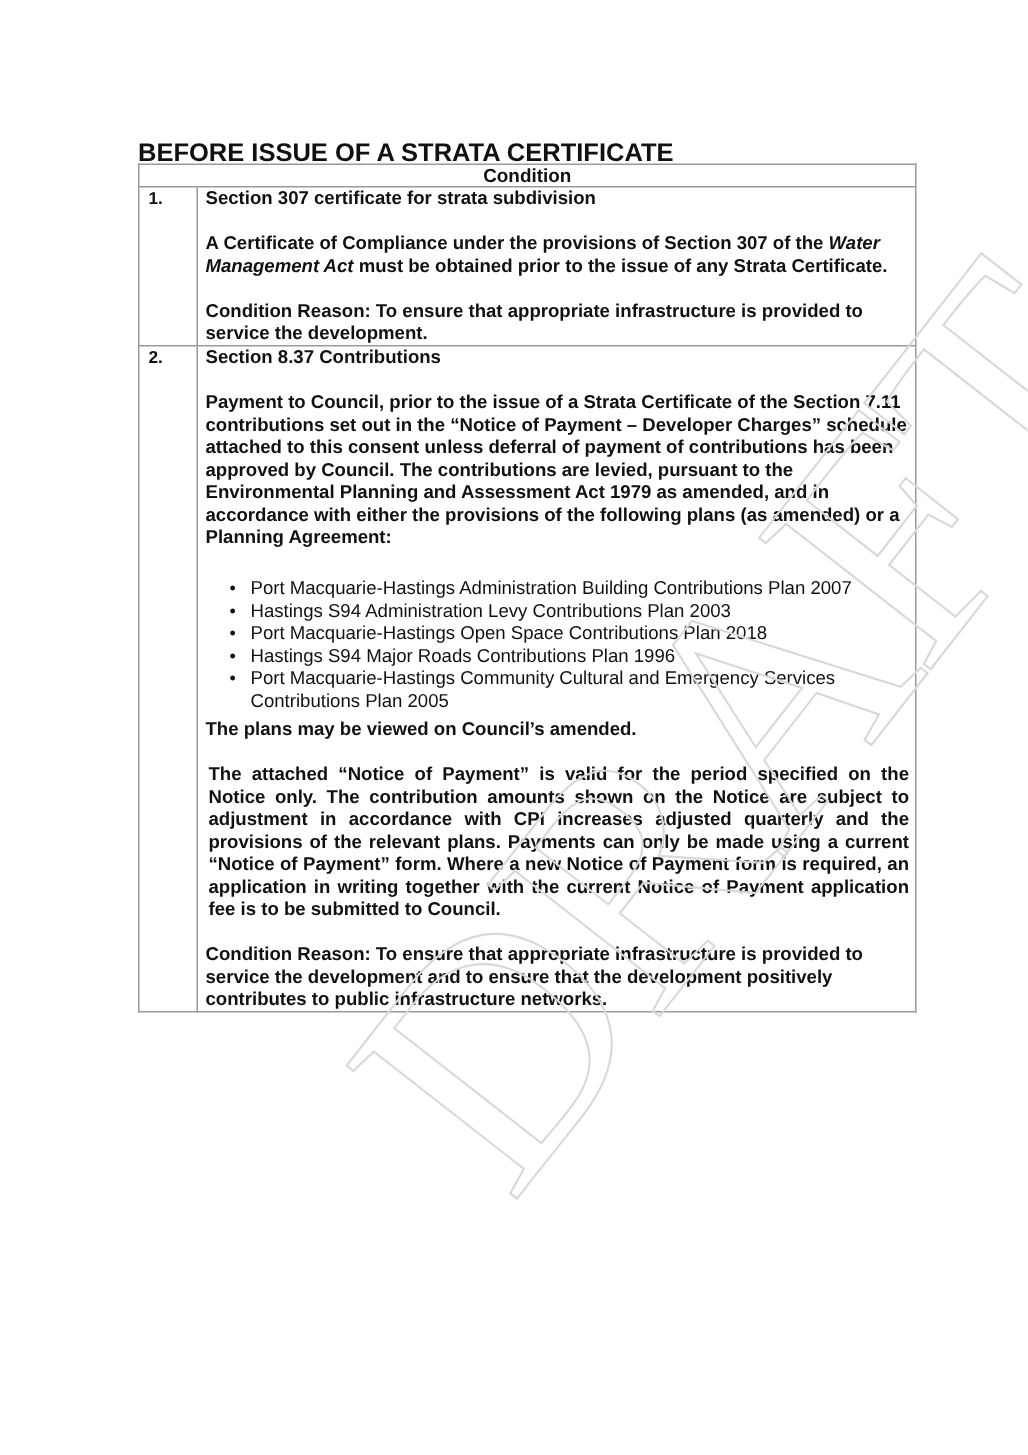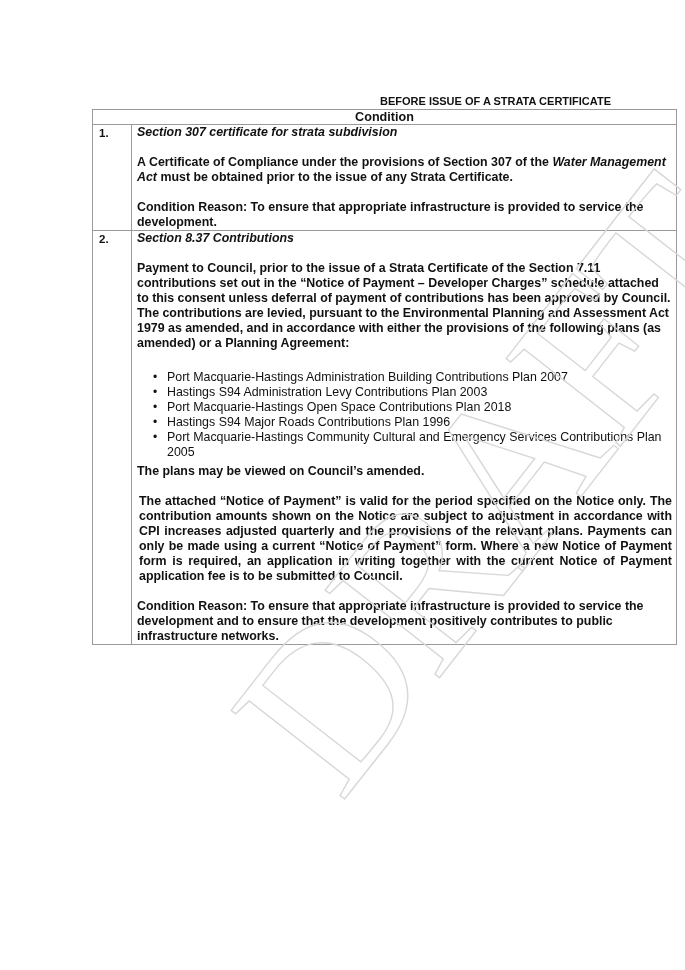--- a/index.html
+++ b/index.html
@@ -1,26 +1,26 @@
 <!DOCTYPE html>
 <html><head>
 <meta charset="utf-8">
 <style>
   html, body { margin: 0; padding: 0; background: #ffffff; }
   body { width: 685px; height: 970px; position: relative; overflow: hidden;
          font-family: "Liberation Sans", sans-serif; color: #111; }
-  .page-title { position: absolute; left: 92px; width: 519px; top: 94px; text-align: right;
-                font-weight: bold; font-size: 11px; line-height: 15px; }
-  table.cond { position: absolute; left: 92px; top: 109px; width: 585px;
+  .page-title { position: absolute; left: 92px; width: 519px; top: 94px; text-align: left;
+                font-weight: bold; font-size: 17px; line-height: 15px; }
+  table.cond { position: absolute; left: 92px; top: 109px; width: 519px;
                border-collapse: collapse; font-size: 12.4px; line-height: 15px; }
   table.cond td, table.cond th { border: 1px solid #9a9a9a; vertical-align: top; padding: 0; }
   table.cond th { font-weight: bold; text-align: center; height: 14px; font-size: 12.6px; line-height: 14px; }
   td.num { width: 32px; font-weight: bold; padding: 1px 0 0 6px !important; font-size: 11.5px; }
   td.body { padding: 0 4px 0 5px !important; }
-  .heading { font-weight: bold; margin: 0; font-style: italic; }
+  .heading { font-weight: bold; margin: 0; }
   p { margin: 0; font-weight: bold; }
   .gap { height: 15px; }
   .justify { text-align: justify; padding-left: 2px; }
   ul.plans { margin: 4px; padding: 0 0 0 26px; list-style: none; }
   ul.plans li { position: relative; }
   ul.plans li::before { content: "\2022"; position: absolute; left: -14px; top: 0; font-size: 12px; }
   .watermark { position: absolute; left: 150px; top: 360px; font-family: "Liberation Serif", serif;
                font-size: 220px; color: transparent; -webkit-text-stroke: 1.4px #d8d8d8;
                transform: rotate(-52deg); transform-origin: center; letter-spacing: -6px;
                pointer-events: none; white-space: nowrap; }

